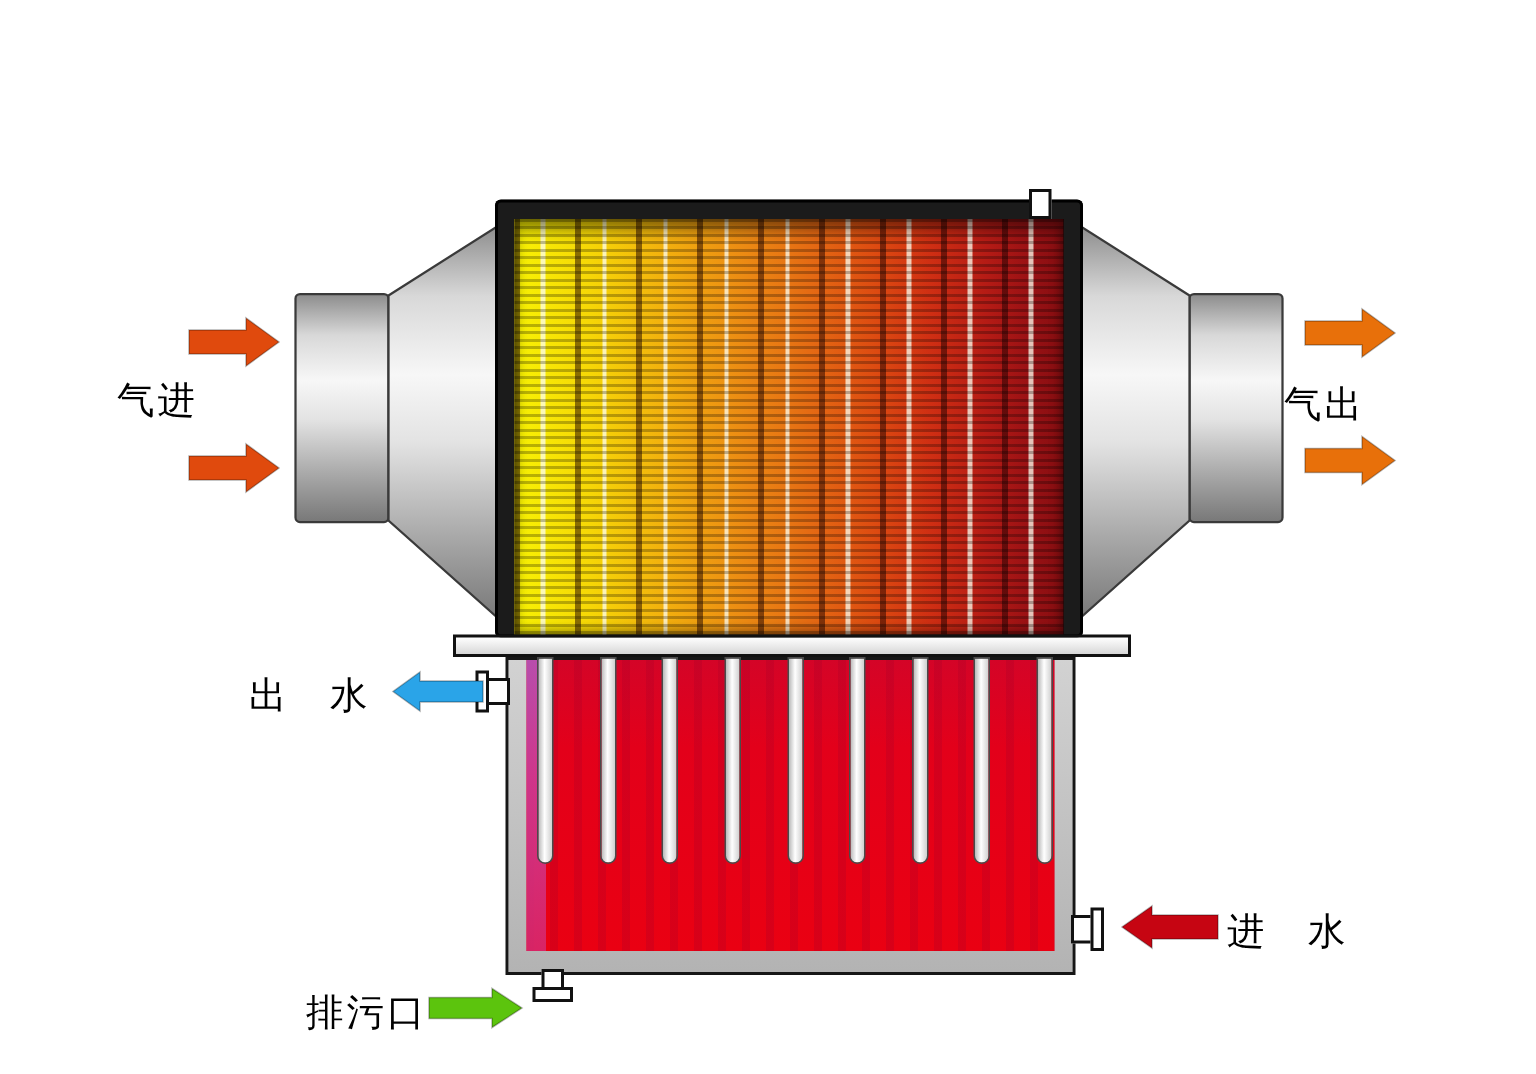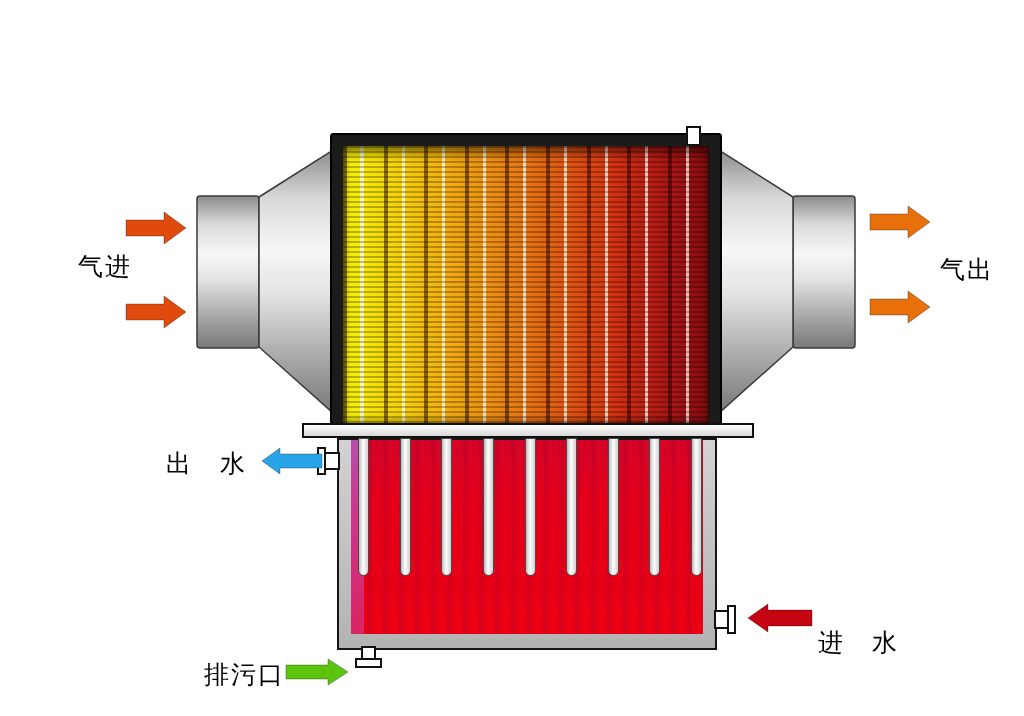--- a/index.html
+++ b/index.html
@@ -71,23 +71,23 @@
   .stub-in-flange{left:727px;top:605px;width:9px;height:29px;}
   .stub-drain-pipe{left:361px;top:646px;width:15px;height:14px;}
   .stub-drain-flange{left:355px;top:658px;width:27px;height:10px;}
 
   
   .label{
     position:absolute;font-size:25px;color:#000;letter-spacing:2px;
     white-space:pre;font-weight:500;
   }
   .lbl-gas-in{left:78px;top:250px;}
-  .lbl-gas-out{left:940px;top:253px;}
+  .lbl-gas-out{left:856px;top:253px;}
   .lbl-water-out{left:166px;top:447px;}
-  .lbl-water-in{left:818px;top:626px;}
+  .lbl-water-in{left:818px;top:604px;}
   .lbl-drain{left:204px;top:658px;}
 
   svg.layer{position:absolute;left:0;top:0;}
 </style>
 </head>
 <body>
 
 <div class="canvas">
 
   <svg class="layer" width="1024" height="716">

